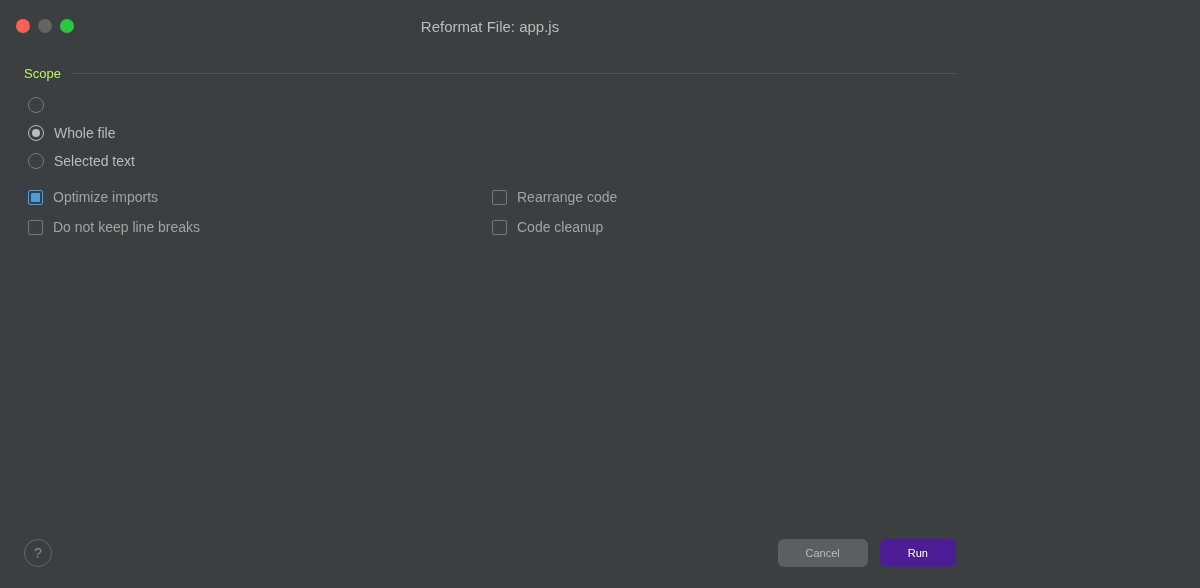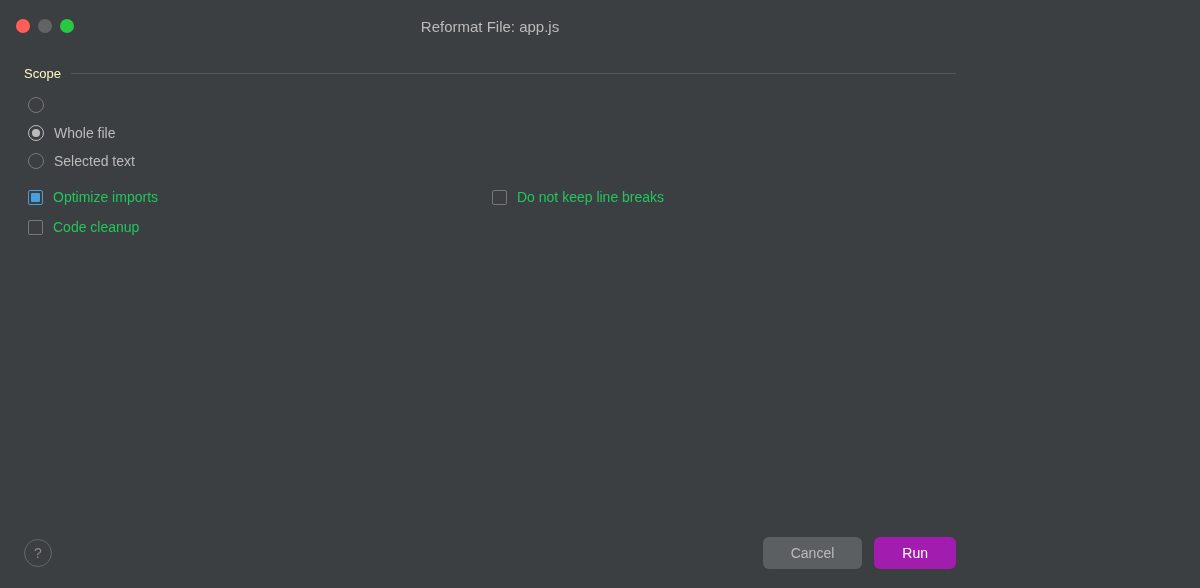--- a/index.html
+++ b/index.html
@@ -78,21 +78,21 @@
 
     .section-header {
       display: flex;
       align-items: center;
       margin-bottom: 16px;
       margin-top: 4px;
     }
 
     .section-label {
       font-size: 13px;
-      color: #fef9c3;
+      color: #bef264;
       white-space: nowrap;
       margin-right: 10px;
       text-align: right;
     }
 
     .section-line {
       flex: 1;
       height: 1px;
       background: #555555;
     }
@@ -182,21 +182,21 @@
     .checkbox-box.highlighted::after {
       content: '';
       width: 9px;
       height: 9px;
       background: #4a9eda;
       border-radius: 1px;
     }
 
     .checkbox-label {
       font-size: 14px;
-      color: #22c55e;
+      color: #a3a3a3;
     }
 
     .footer {
       height: 70px;
       display: flex;
       align-items: center;
       justify-content: space-between;
       padding: 0 24px;
       flex-shrink: 0;
     }
@@ -216,33 +216,33 @@
     }
 
     .footer-buttons {
       display: flex;
       gap: 12px;
     }
 
     .btn {
       padding: 8px 28px;
       border-radius: 6px;
-      font-size: 14px;
+      font-size: 11px;
       cursor: pointer;
       border: none;
       font-family: inherit;
     }
 
     .btn-cancel {
       background: #5c5f62;
       color: #bbbbbb;
     }
 
     .btn-run {
-      background: #a21caf;
+      background: #4c1d95;
       color: #ffffff;
       font-weight: 500;
     }
   </style>
 </head>
 <body>
 
 <div class="window">
   <div class="title-bar">
     <div class="traffic-lights">
@@ -273,20 +273,24 @@
           <span class="radio-label">Selected text</span>
         </label>
       </div>
     </div>
 
     <div class="options-section">
       <div class="options-grid">
         <label class="checkbox-item">
           <div class="checkbox-box highlighted"></div>
           <span class="checkbox-label">Optimize imports</span>
+        </label>
+        <label class="checkbox-item">
+          <div class="checkbox-box"></div>
+          <span class="checkbox-label">Rearrange code</span>
         </label>
         <label class="checkbox-item">
           <div class="checkbox-box"></div>
           <span class="checkbox-label">Do not keep line breaks</span>
         </label>
         <label class="checkbox-item">
           <div class="checkbox-box"></div>
           <span class="checkbox-label">Code cleanup</span>
         </label>
       </div>

